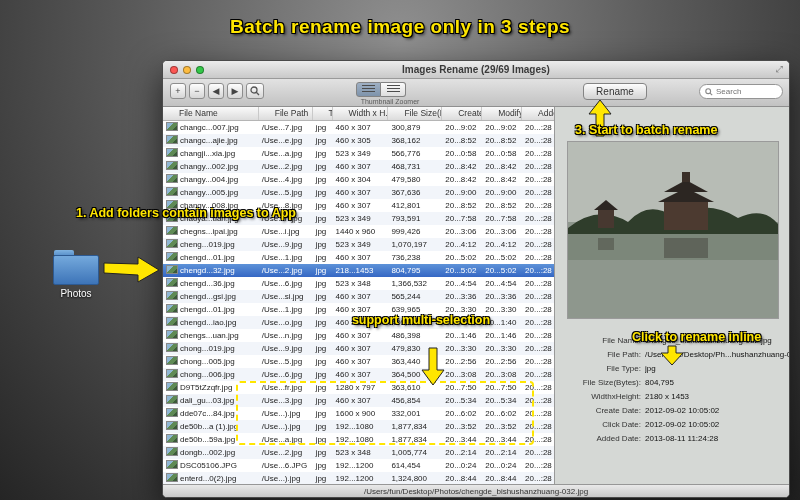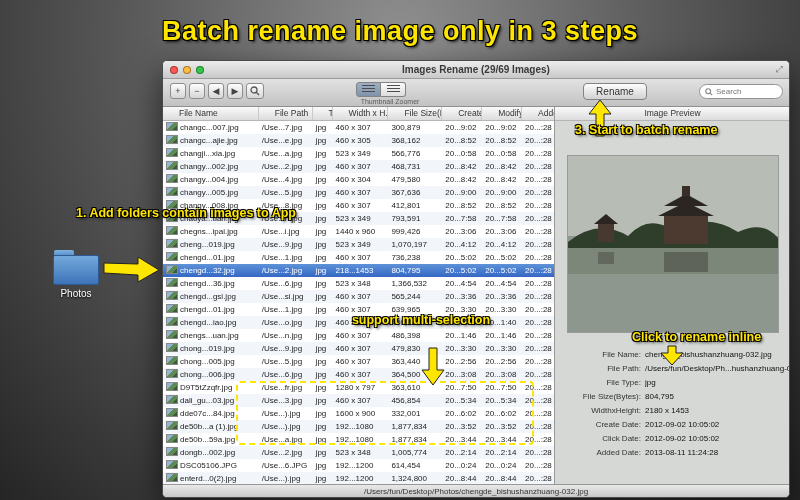--- a/index.html
+++ b/index.html
@@ -3,21 +3,21 @@
 <meta charset="utf-8">
 <style>
   * { margin:0; padding:0; box-sizing:border-box; }
   html,body { width:800px; height:500px; overflow:hidden; }
   body { font-family:"Liberation Sans", sans-serif; position:relative;
          background: radial-gradient(ellipse at 50% 8%, #8f8f8f 0%, #5c5c5c 45%, #252525 100%); }
 
   
   .anno { position:absolute; color:#ffe600; font-weight:bold; z-index:30;
           text-shadow:-1px -1px 0 #000,1px -1px 0 #000,-1px 1px 0 #000,1px 1px 0 #000,2px 2px 3px rgba(0,0,0,.8); }
-  #anno-title { top:16px; left:0; width:100%; text-align:center; font-size:27px; letter-spacing:.5px; }
+  #anno-title { top:16px; left:0; width:100%; text-align:center; font-size:19px; letter-spacing:.5px; }
   #anno-step1 { top:206px; left:76px; font-size:12.5px; }
   #anno-step2 { top:313px; left:326px; width:190px; text-align:center; font-size:12.5px; line-height:15px; }
   #anno-step3 { top:123px; left:575px; font-size:12.5px; }
   #anno-inline { top:330px; left:632px; font-size:12.5px; }
 
   #arrow-layer { position:absolute; top:0; left:0; width:800px; height:500px; z-index:29; pointer-events:none; }
 
   #selection-box { position:absolute; left:236px; top:381px; width:298px; height:64px;
                    border:2px dashed #ffe600; border-radius:4px; z-index:28; }
 
@@ -453,21 +453,20 @@
             <div class="cell c3">192...1200</div>
             <div class="cell c4">1,324,800</div>
             <div class="cell c5">20...8:44</div>
             <div class="cell c6">20...8:44</div>
             <div class="cell c7">20...:28</div>
           </div>
         </div>
     </div>
 
     <div id="panel">
-      <div id="panel-header">Image Preview</div>
       <div id="photo-wrap">
         <svg width="210" height="176" viewBox="0 0 210 176">
           <rect x="0" y="0" width="210" height="80" fill="#b7bcb5"></rect>
           <rect x="0" y="80" width="210" height="96" fill="#8e978d"></rect>
           <path d="M0,86 Q30,62 60,80 Q80,58 105,74 Q140,56 170,76 Q195,64 210,82 L210,92 L0,92 Z" fill="#2f3d2b"></path>
           <rect x="0" y="92" width="210" height="26" fill="#6d7a6c" opacity="0.55"></rect>
 
           <rect x="96" y="58" width="44" height="30" fill="#4c3a30"></rect>
           <polygon points="90,60 146,60 118,46" fill="#2c2622"></polygon>
           <polygon points="96,50 140,50 118,38" fill="#2c2622"></polygon>

